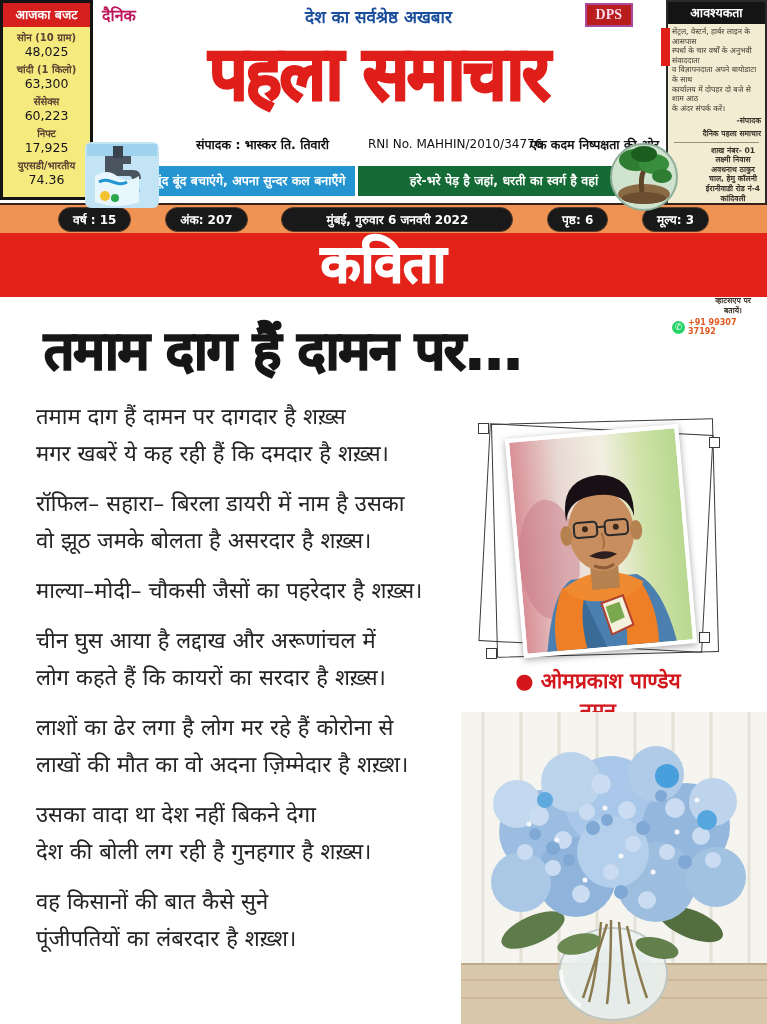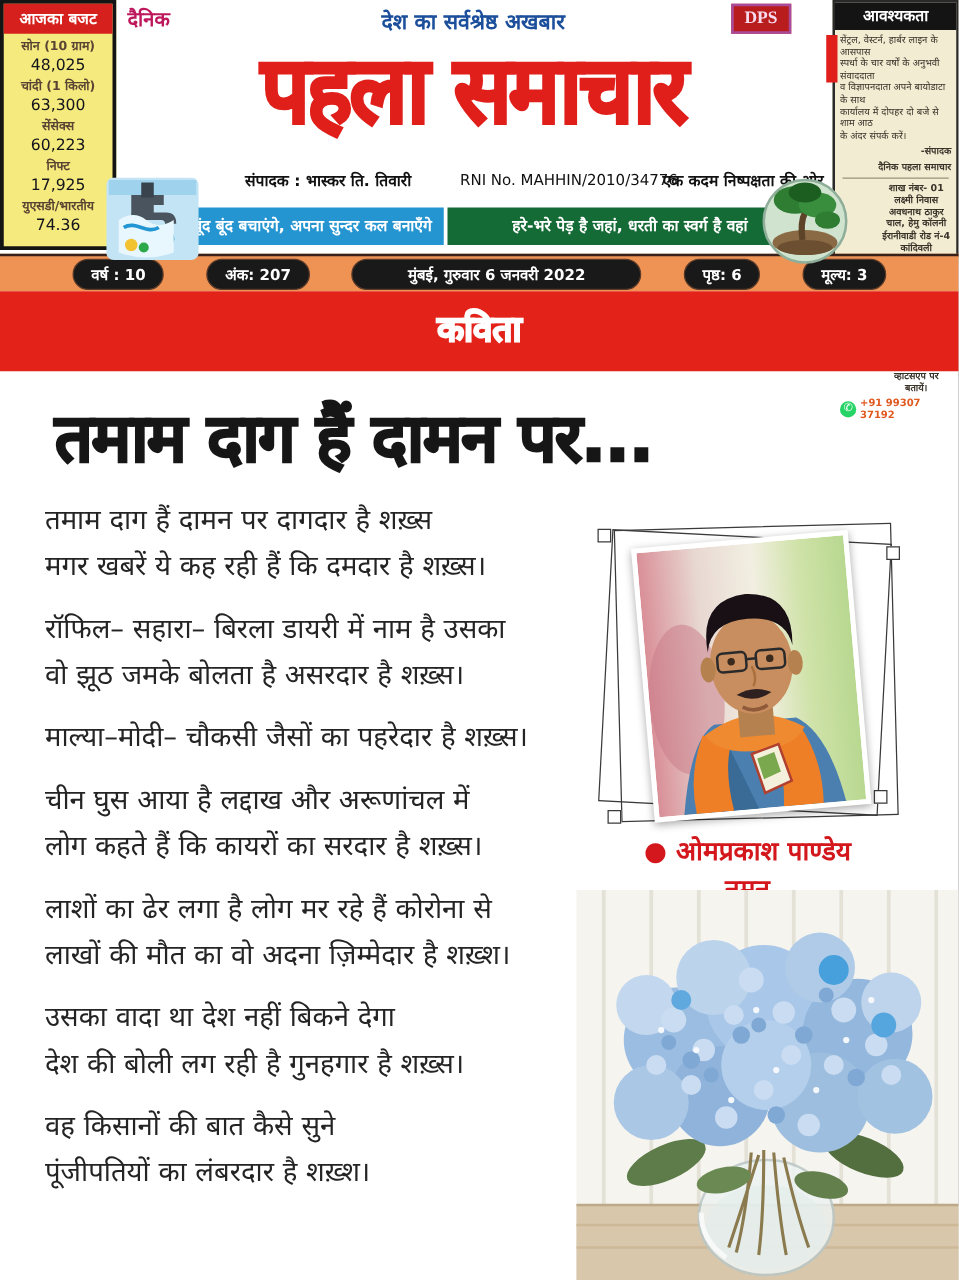--- a/index.html
+++ b/index.html
@@ -51,21 +51,21 @@
   .tree-icon{position:absolute;left:606px;top:142px;width:76px;height:70px;z-index:6;}
   
   .info-bar{position:absolute;left:0;top:203px;width:767px;height:30px;background:#ef9355;
             border-top:2px solid #38211a;display:flex;align-items:center;
             justify-content:space-between;padding:0 58px;box-sizing:border-box;}
   .pill{background:#191919;color:#fff;font-size:12px;font-weight:bold;border-radius:13px;
         padding:3px 14px;border:1px solid #5a3a28;white-space:nowrap;}
   .pill-date{padding:3px 44px;}
   
   .section-band{position:absolute;left:0;top:233px;width:767px;height:64px;background:#e32219;}
-  .section-label{width:100%;text-align:center;color:#fff;font-size:28px;font-weight:900;
+  .section-label{width:100%;text-align:center;color:#fff;font-size:52px;font-weight:900;
         line-height:62px;-webkit-text-stroke:1.5px #fff;}
   
   .headline{position:absolute;left:44px;top:312px;width:700px;font-size:53px;font-weight:900;
         color:#161616;letter-spacing:-1px;-webkit-text-stroke:1.8px #161616;white-space:nowrap;}
   .poem{position:absolute;left:36px;top:398px;width:440px;color:#242424;}
   .stanza{margin-bottom:13px;}
   .stanza-line{font-size:22px;line-height:37px;white-space:nowrap;}
   
   .photo-wrap{position:absolute;left:472px;top:415px;width:252px;height:252px;}
   .frame1,.frame2{position:absolute;border:1.6px solid #3a3a3a;background:transparent;}
@@ -180,21 +180,21 @@
         <div class="wa-row">
           <span class="wa-icon">✆</span>
           <span class="wa-number">+91 99307 37192</span>
         </div>
       </div>
     </div>
     <div class="red-bleed"></div>
   </div>
 
   <div class="info-bar">
-    <span class="pill">वर्ष : 10</span>
+    <span class="pill">वर्ष : 15</span>
     <span class="pill">अंक: 207</span>
     <span class="pill pill-date">मुंबई, गुरुवार 6 जनवरी 2022</span>
     <span class="pill">पृष्ठ: 6</span>
     <span class="pill">मूल्य: 3</span>
   </div>
 
   <div class="section-band">
     <div class="section-label">कविता</div>
   </div>
 

